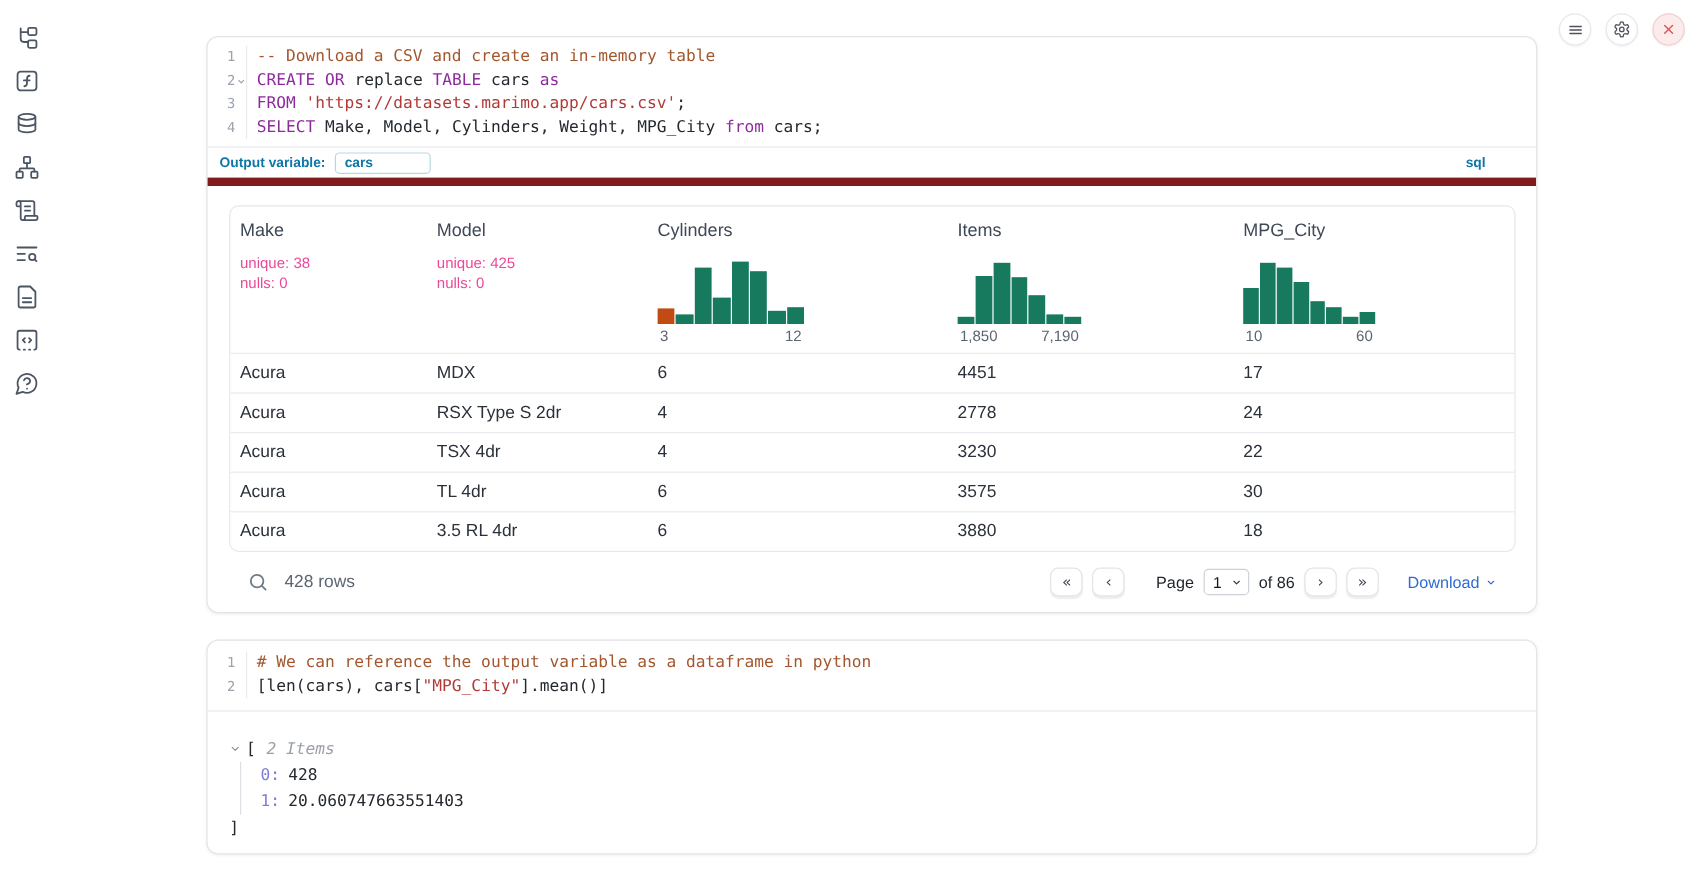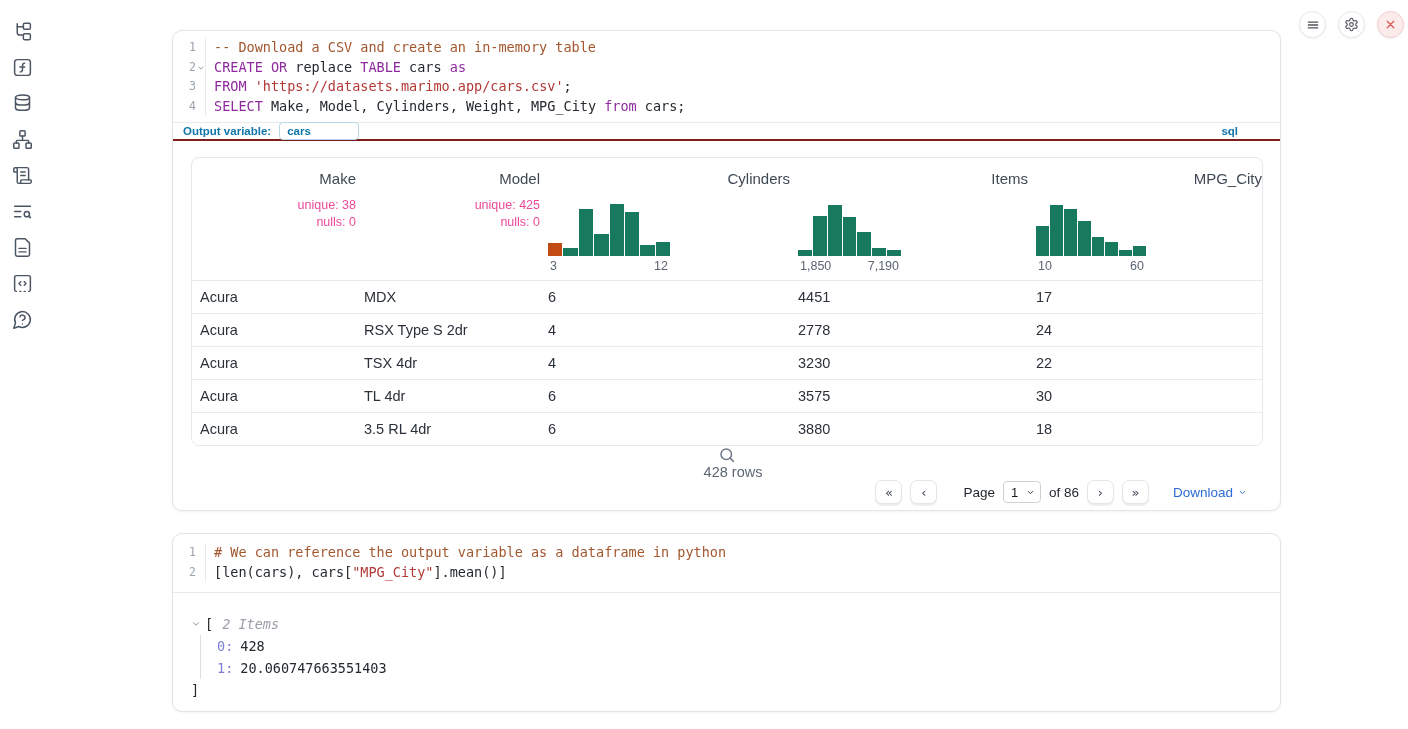--- a/index.html
+++ b/index.html
@@ -34,51 +34,51 @@
     align-items:center; padding-right:9px; color:#9ba3ae; font-size:11.5px;
     border-right:1px solid #e8eaed; position:relative; }
   .fold { position:absolute; right:0px; top:6px; color:#9ba3ae; line-height:0; }
   .code-text { padding-left:8px; white-space:pre; color:#24292f; }
   .tok-keyword { color:#8e2a9e; }
   .tok-comment { color:#a3572e; }
   .tok-string  { color:#b23936; }
   .tok-plain   { color:#24292f; }
 
   
-  .outvar-row { height:19px; display:flex; align-items:center; padding:0 10px;
-    border-top:1px solid #e8eaed; border-bottom:2px solid #7f1d1d; }
+  .outvar-row { height:33px; display:flex; align-items:center; padding:0 10px;
+    border-top:1px solid #e8eaed; border-bottom:7px solid #7f1d1d; }
   .outvar-label { font-size:11.5px; font-weight:bold; color:#0e76a8; }
   .outvar-input { margin-left:8px; width:80px; height:18px; border:1px solid #b9d6e6;
     border-radius:4px; font-family:"Liberation Sans",sans-serif; font-size:11.5px;
     font-weight:bold; color:#0e76a8; padding:0 7px; outline:none; }
   .lang-badge { margin-left:auto; margin-right:32px; font-size:11.5px;
     font-weight:bold; color:#0e76a8; }
 
   
   .table-wrap { margin:16px 17px 0 18px; }
   .dtable { border:1px solid #e5e7eb; border-radius:8px; overflow:hidden; }
   .thead, .trow { display:grid; grid-template-columns:164px 184px 250px 238px 1fr; }
   .thead { height:122px; }
-  .th { position:relative; padding:12px 0 0 8px; cursor:pointer;text-align:right; }
+  .th { position:relative; padding:12px 0 0 8px; cursor:pointer; }
   .th-label { font-size:15px; color:#3f4956; }
   .th-stats { margin-top:10px; font-size:12.5px; color:#ec4899; line-height:16.5px; }
   .hist { position:absolute; left:8px; bottom:7px; }
   .hist-bars { display:flex; align-items:flex-end; gap:1px; height:55px; }
   .hist-bars .bar { flex:1; }
   .col-cyl .hist-bars, .col-cyl .hist-labels { width:122px; }
   .col-wt  .hist-bars, .col-wt  .hist-labels { width:103px; }
   .col-mpg .hist-bars, .col-mpg .hist-labels { width:110px; }
   .hist-labels { display:flex; justify-content:space-between; margin-top:3px;
     font-size:12.5px; color:#5a6472; padding:0 2px; }
   .trow { height:33px; align-items:center; border-top:1px solid #e8eaee;
     font-size:14.5px; color:#2b313a; background:#fff; cursor:default; }
   .tcell { padding-left:8px; overflow:hidden; white-space:nowrap; }
 
   
-  .tfooter { display:flex; align-items:center; height:50px; padding:0 16px 0 15px;flex-direction:column; }
+  .tfooter { display:flex; align-items:center; height:50px; padding:0 16px 0 15px; }
   .search-btn { color:#707a88; width:18px; height:18px; cursor:pointer; }
   .row-count { margin-left:13px; font-size:14.5px; color:#5d6673; }
   .pager { margin-left:auto; display:flex; align-items:center; gap:8px;
     font-size:13.5px; color:#1f242c; }
   .pg-btn { width:27px; height:24px; border:1px solid #e3e5e9; border-radius:7px;
     background:#fff; box-shadow:0 1.5px 1px rgba(0,0,0,.07); display:flex;
     align-items:center; justify-content:center; font-size:13px; color:#3f4956;
     cursor:pointer; font-family:"DejaVu Sans", sans-serif; }
   .page-label { margin-left:18px; }
   .page-select { width:38px; height:22px; border:1px solid #cdd2d9; border-radius:4px;

